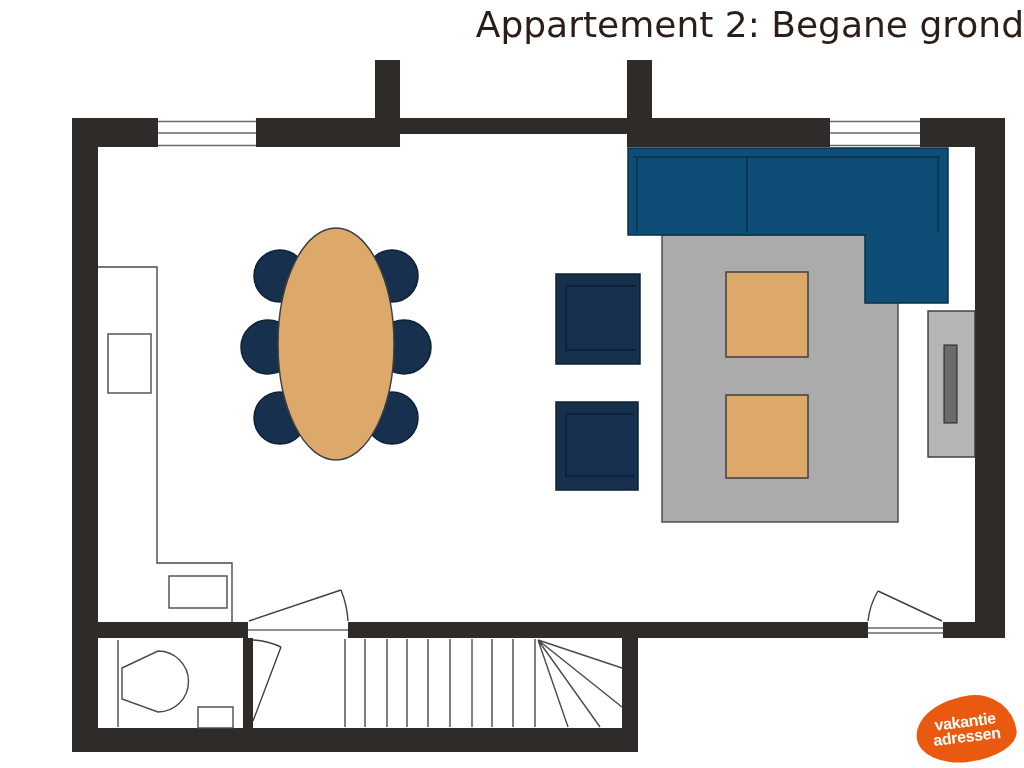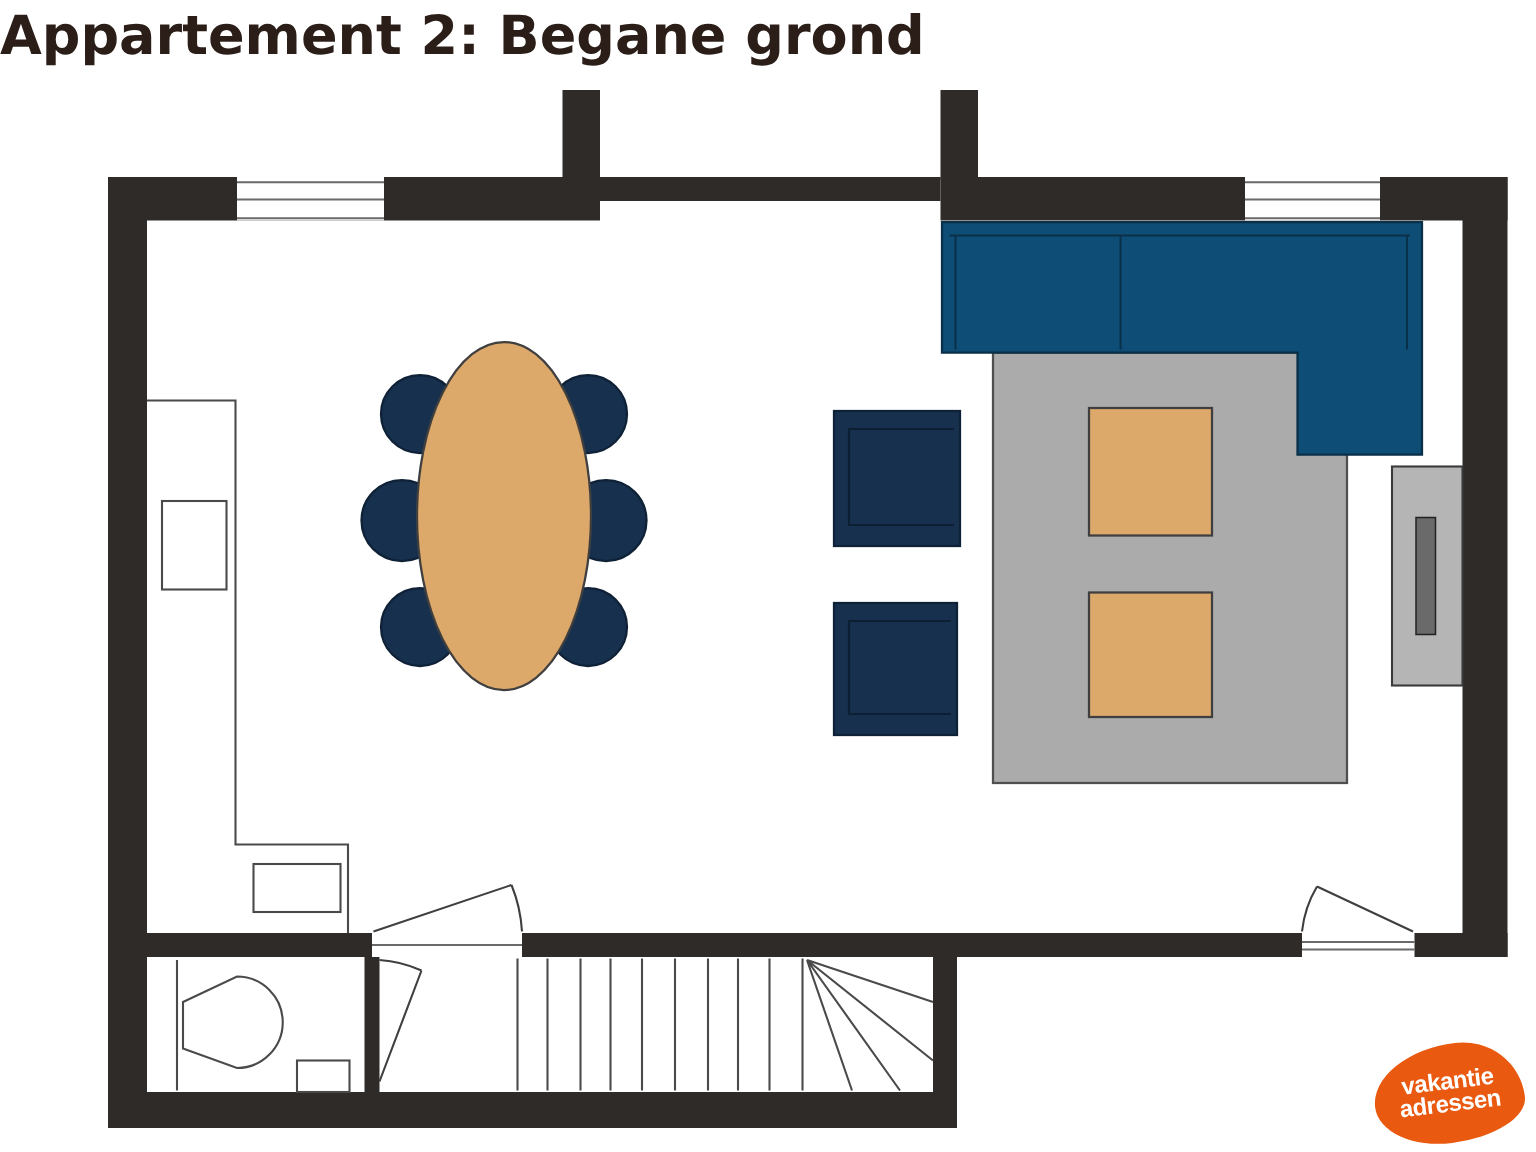--- a/index.html
+++ b/index.html
@@ -2,21 +2,21 @@
 <html style="--wall: #2e2b29; --ink: #2b1d17; --navy: #17304e; --blue: #0e4d75; --tan: #dca96b; --rug: #ababab; --cabinet: #b5b5b5; --tv: #6a6a6a; --orange: #e9590f; --line: #4a4a4a;"><head>
 <meta charset="utf-8">
 <style>
   html,body{margin:0;padding:0;background:#fff;}
   .canvas{
     position:relative;width:1024px;height:768px;background:#fff;overflow:hidden;
     font-family:"Liberation Sans", sans-serif;
   }
   .plan-title{
     position:absolute;top:4px;left:0;width:100%;margin:0;
-    text-align:left;font-size:36px;font-weight:700;letter-spacing:0px;
+    text-align:right;font-size:36px;font-weight:400;letter-spacing:0px;
     color:var(--ink);font-family:"DejaVu Sans","Liberation Sans",sans-serif;
   }
   svg{position:absolute;left:0;top:0;}
   .wall{fill:var(--wall);}
   .win{fill:#ffffff;}
   .winline{stroke:#6a6a6a;stroke-width:1.4;fill:none;}
   .thin{stroke:var(--line);stroke-width:1.4;fill:none;}
   .door{stroke:#3f3f3f;stroke-width:1.4;fill:none;}
   .navy{fill:var(--navy);stroke:#0e2136;stroke-width:1.5;}
   .navydetail{stroke:#0c1f33;stroke-width:1.4;fill:none;}

